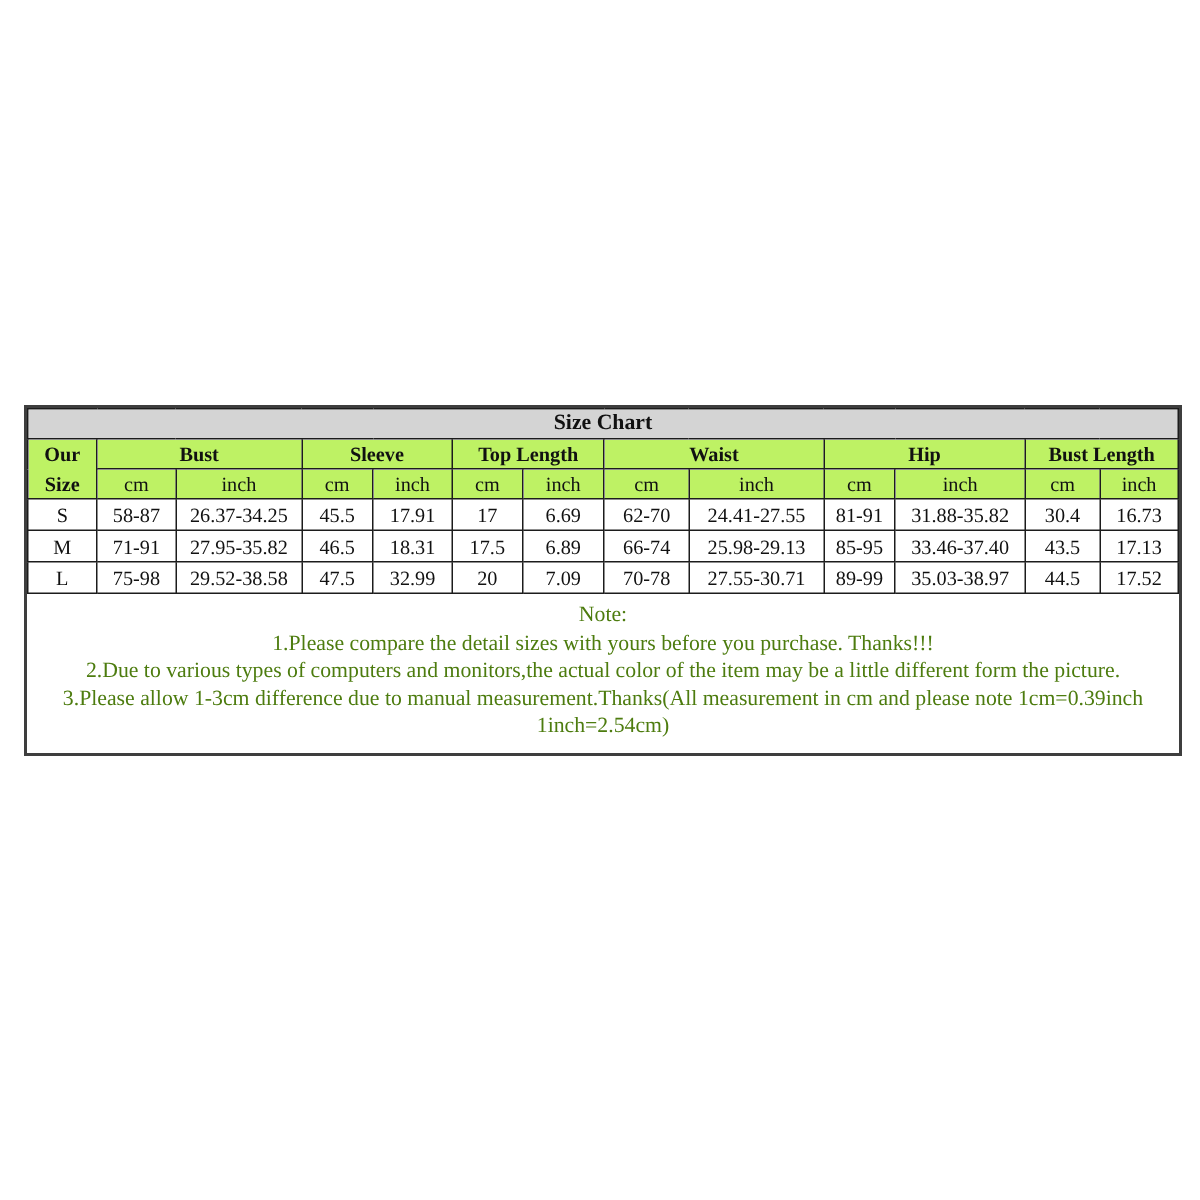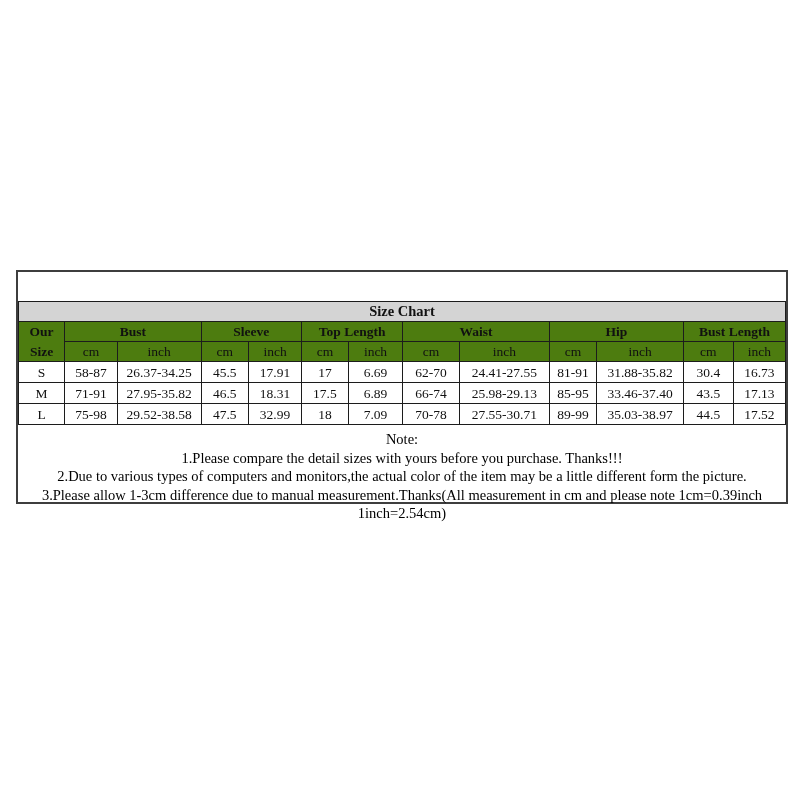--- a/index.html
+++ b/index.html
@@ -14,54 +14,53 @@
     position: absolute;
     left: 16px; top: 270px;
     width: 772px; height: 234px;
     border: 2px solid #3e3e3e;
     background: #ffffff;
   }
   table.size-chart {
     width: 100%;
     border-collapse: collapse;
     table-layout: fixed;
-    margin-top: 29px;
   }
   table.size-chart td {
     border: 1px solid #1c1c1c;
     padding: 0;
     height: 20px;
     line-height: 19px;
     font-size: 13.5px;
     text-align: center;
     color: #111111;
     white-space: nowrap;
     overflow: hidden;
   }
   tr.title-row td {
     background: #d4d4d4;
     font-weight: bold;
     font-size: 14.5px;
     height: 20px;
   }
-  tr.group-row td, tr.unit-row td { background: #4d7c0f; }
+  tr.group-row td, tr.unit-row td { background: #bef264; }
   td.group-cell, td.corner-cell {
     font-weight: bold;
     font-size: 14px;
   }
   td.corner-cell div { line-height: 19.5px; }
   td.unit-cell {
     text-align: left;
     padding-left: 3px;
     font-size: 13.5px;
   }
   tr.data-row td { height: 21px; background: #ffffff; }
   .notes {
     text-align: center;
-    color: #000000;
+    color: #4d7c0f;
     font-size: 14.5px;
     line-height: 18.6px;
     padding-top: 5px;
   }
   .note-line { white-space: nowrap; }
   .note-line.wrap-ok { white-space: normal; }
 </style>
 </head>
 <body>
 
@@ -149,21 +148,21 @@
         <td>43.5</td>
         <td>17.13</td>
       </tr>
 
       <tr class="data-row">
         <td>L</td>
         <td>75-98</td>
         <td>29.52-38.58</td>
         <td>47.5</td>
         <td>32.99</td>
-        <td>18</td>
+        <td>20</td>
         <td>7.09</td>
         <td>70-78</td>
         <td>27.55-30.71</td>
         <td>89-99</td>
         <td>35.03-38.97</td>
         <td>44.5</td>
         <td>17.52</td>
       </tr>
     </tbody>
       </table>

